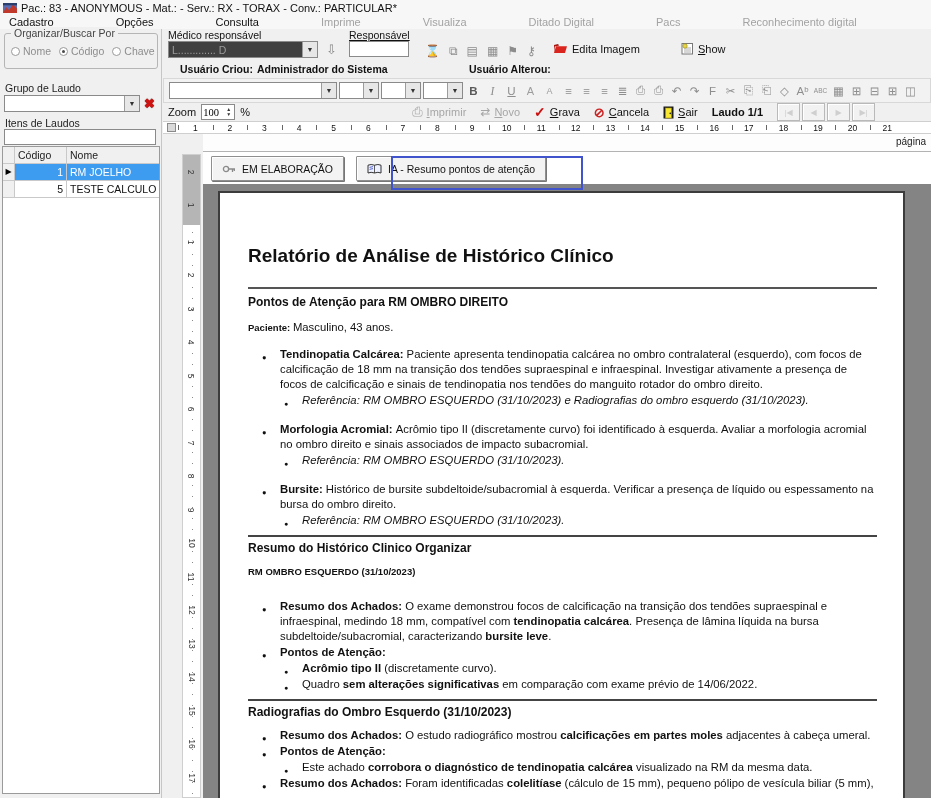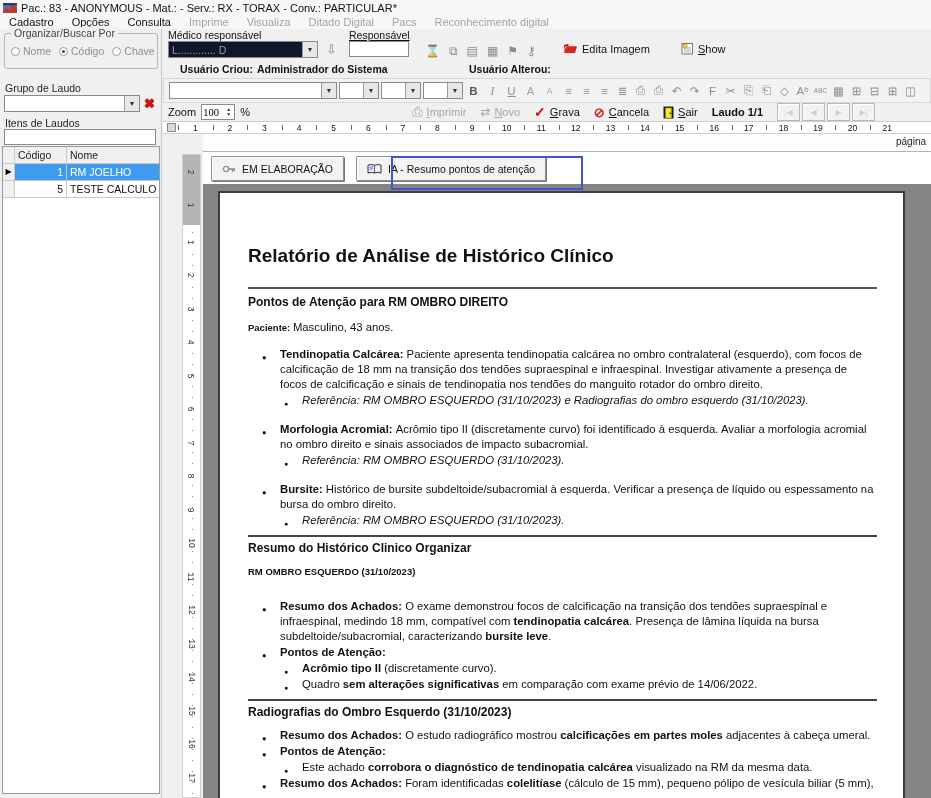--- a/index.html
+++ b/index.html
@@ -2,21 +2,21 @@
 <html><head>
 <meta charset="utf-8">
 <style>
   html,body{margin:0;padding:0;}
   body{width:931px;height:798px;position:relative;overflow:hidden;background:#f0f0f0;
        font-family:"Liberation Sans",sans-serif;font-size:11px;color:#111;}
   
   #titlebar{position:absolute;left:0;top:0;width:100%;height:15px;background:#f7f7f7;
     display:flex;align-items:center;gap:4px;padding-left:3px;box-sizing:border-box;font-size:11px;}
   #menubar{position:absolute;left:0;top:15px;width:100%;height:14px;background:#f7f7f7;
-    display:flex;align-items:center;font-size:11px;}
+    display:flex;align-items:center;font-size:11px;gap:44px;}
   .menu-item{padding:0 9px;cursor:default;}
   .menu-item.dis{color:#a3a3a3;}
   
   #leftpanel{position:absolute;left:0;top:29px;width:162px;bottom:0;background:#f0f0f0;
     border-right:1px solid #c6c6c6;box-sizing:border-box;}
   .groupbox{position:absolute;left:4px;top:4px;width:152px;height:34px;border:1px solid #b5b5b5;
     border-radius:3px;}
   .gb-title{position:absolute;left:6px;top:-7px;background:#f0f0f0;padding:0 3px;font-size:10.5px;color:#444;}
   .radios{display:flex;gap:8px;padding:11px 0 0 6px;color:#8d8d8d;font-size:10.5px;}
   .radio{display:flex;align-items:center;gap:3px;}
@@ -180,39 +180,39 @@
         <span class="mk"></span>
         <span class="c1">5</span>
         <span class="c2">TESTE CALCULO</span>
       </div>
     </div>
   </div>
 
   <div id="row1">
     <div style="position:absolute;left:5px;top:1px;">
       <div class="flabel">Médico responsável</div>
-      <div class="combo" style="width:150px;background:#0f172a;color:#9a9a9a;">
+      <div class="combo" style="width:150px;background:#404040;color:#9a9a9a;">
         <span>L............. D</span>
         <span class="dd">▼</span>
       </div>
     </div>
     <span style="position:absolute;left:163px;top:14px;color:#8a8a8a;font-size:13px;">⇩</span>
     <div style="position:absolute;left:186px;top:1px;">
       <div class="flabel ul">Responsável</div>
       <input class="textbox" style="width: 60px;" value="">
     </div>
     <div class="gicons" style="position:absolute;left:262px;top:16px;">
         <span>⌛</span>
         <span>⧉</span>
         <span>▤</span>
         <span>▦</span>
         <span>⚑</span>
         <span>⚷</span>
       </div>
-    <div class="toolbtn" style="position:absolute;left:400px;top:14px;">
+    <div class="toolbtn" style="position:absolute;left:390px;top:14px;">
       <svg width="15" height="13" viewBox="0 0 15 13">
           <path d="M1 11 V3 L5 2 L6.2 3.6 L1.8 4.4 Z" fill="#a81612"></path>
           <path d="M1 11 L3 4.2 H14 L12 11 Z" fill="#d9251d"></path>
         </svg>
       <span class="flabel" style="font-size:11px;">Edita Imagem</span>
     </div>
     <div class="toolbtn" style="position:absolute;left:517px;top:14px;">
       <svg width="14" height="13" viewBox="0 0 14 13">
           <rect x="2" y="1.5" width="10.5" height="10.5" fill="#fff" stroke="#777"></rect>
           <path d="M4 8 H11 M4 10 H11 M4 6 H11" stroke="#999" stroke-width="0.8"></path>

